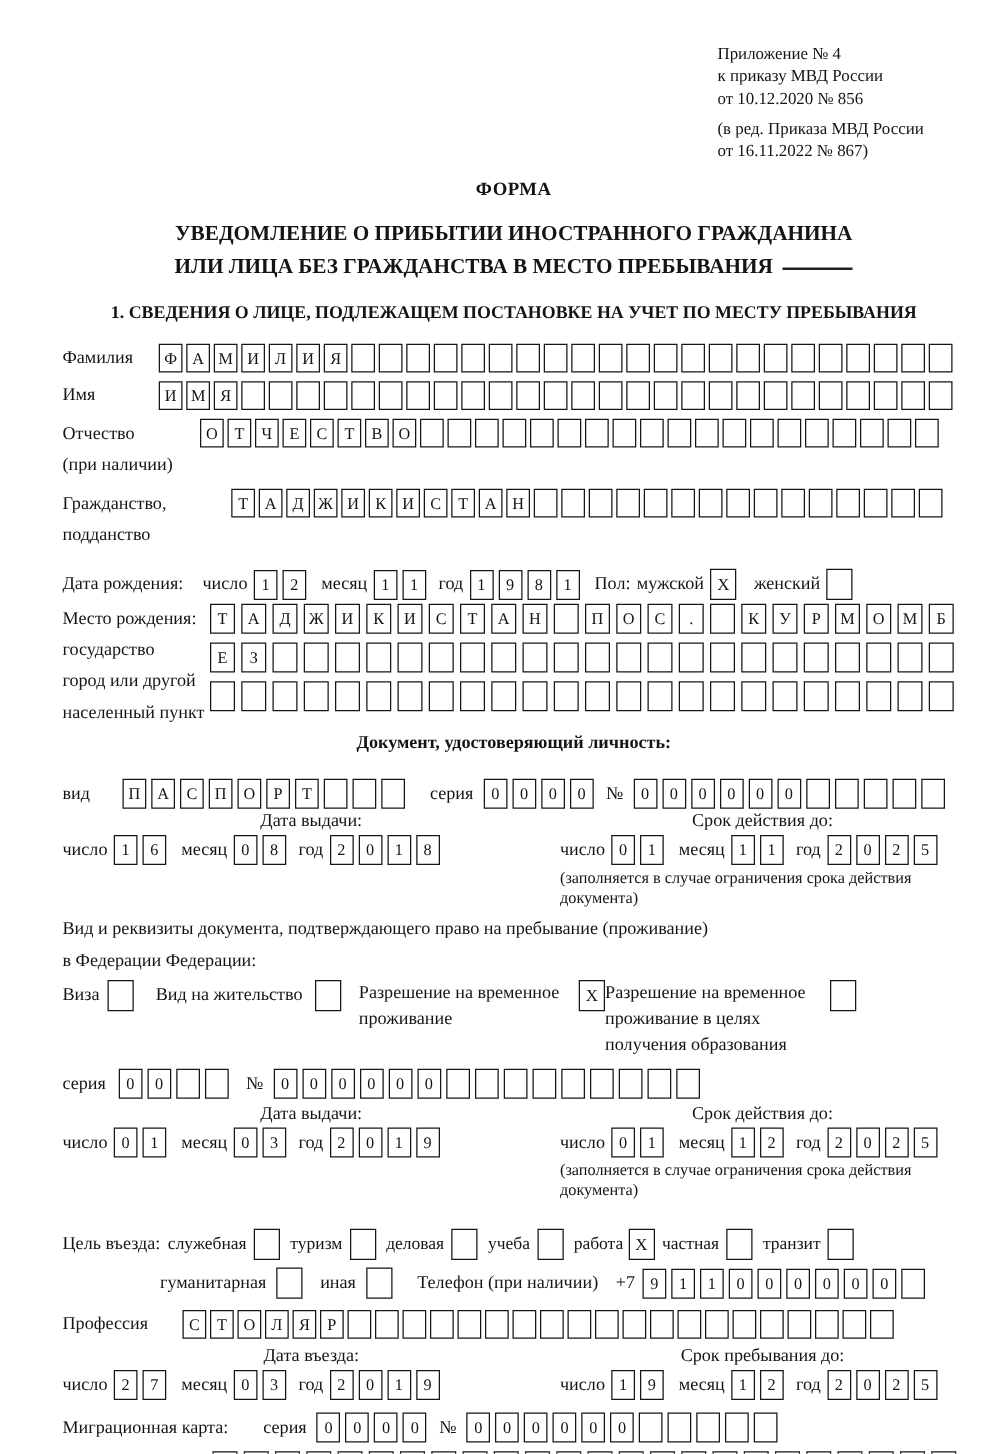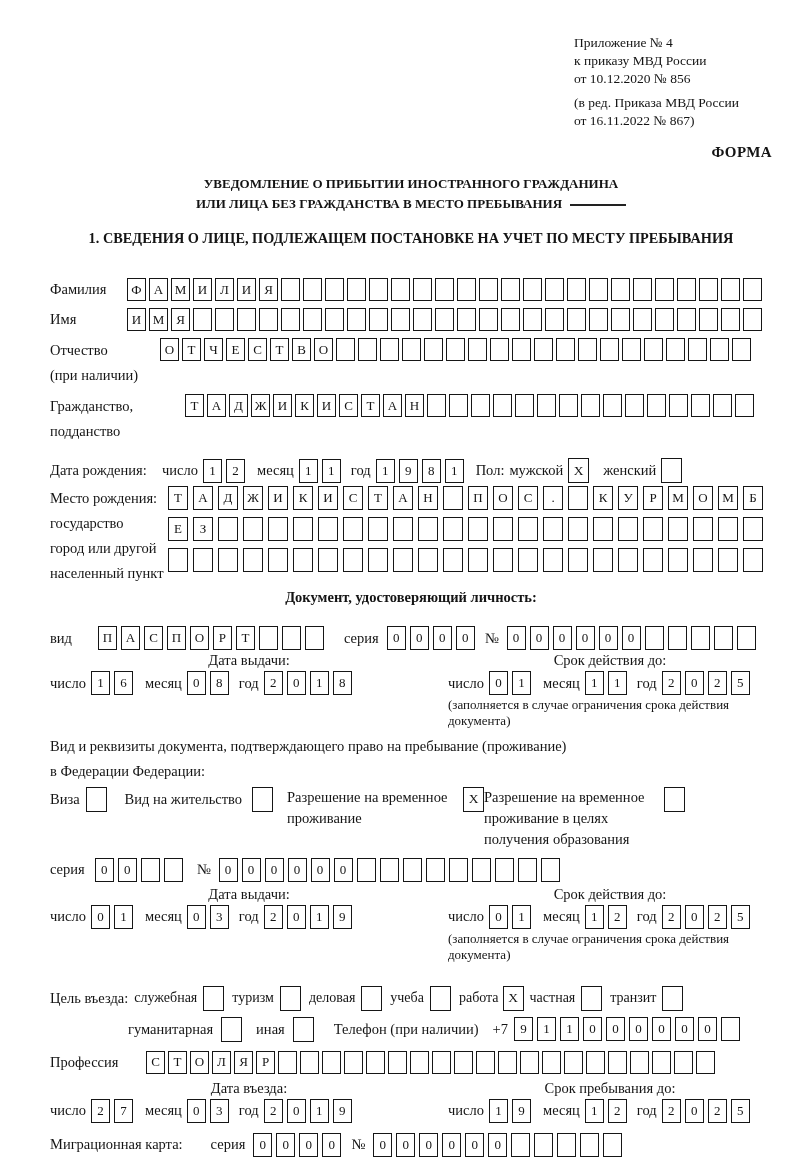--- a/index.html
+++ b/index.html
@@ -2,22 +2,22 @@
 <html><head>
 <meta charset="utf-8">
 <style>
   *{box-sizing:border-box;margin:0;padding:0}
   html,body{background:#fff}
   body{width:800px;height:1163px;overflow:hidden;color:#141414;
        font-family:"Liberation Serif","DejaVu Serif",serif;font-size:14.5px}
   .page{width:800px;height:1163px;padding:34px 28px 0 50px}
   .appendix{width:198px;margin-left:auto;font-size:13.5px;line-height:1.33}
   .appendix .rev{margin-top:6px}
-  .forma{margin-top:14px;text-align:right;font-weight:700;font-size:15px;letter-spacing:.4px}
-  .title{margin-top:13px;text-align:center;font-weight:700;font-size:13px;line-height:1.55}
+  .forma{margin-top:14px;text-align:center;font-weight:700;font-size:15px;letter-spacing:.4px}
+  .title{margin-top:13px;text-align:center;font-weight:700;font-size:17px;line-height:1.55}
   .blank{display:inline-block;width:56px;height:2px;background:#222;margin-left:8px;vertical-align:2px}
   .sec-heading{margin-top:16px;text-align:center;font-weight:700;font-size:14.3px;white-space:nowrap}
   .frow{display:flex;align-items:center;flex-wrap:nowrap}
   .top{align-items:flex-start}
   .lbl{flex:0 0 auto}
   .cells{display:inline-flex;gap:3px;flex:0 0 auto}
   .cell{flex:0 0 auto;width:19px;height:23px;border:1.5px solid #161616;
         display:inline-flex;align-items:center;justify-content:center;font-size:13px}
   .cells-m{gap:5px}.cells-m .cell{width:20px;height:24px}
   .cells-d{gap:4px}.cells-d .cell{width:19px;height:24px}
@@ -51,21 +51,21 @@
 
   <div class="forma">ФОРМА</div>
 
   <div class="title">
     <div>УВЕДОМЛЕНИЕ О ПРИБЫТИИ ИНОСТРАННОГО ГРАЖДАНИНА</div>
     <div><span>ИЛИ ЛИЦА БЕЗ ГРАЖДАНСТВА В МЕСТО ПРЕБЫВАНИЯ</span><span class="blank"></span></div>
   </div>
 
   <div class="sec-heading">1. СВЕДЕНИЯ О ЛИЦЕ, ПОДЛЕЖАЩЕМ ПОСТАНОВКЕ НА УЧЕТ ПО МЕСТУ ПРЕБЫВАНИЯ</div>
 
-  <div class="frow" style="margin-top:31px">
+  <div class="frow" style="margin-top:16px">
     <span class="lbl" style="width:77px">Фамилия</span>
     <span class="cells">
         <span class="cell">Ф</span>
         <span class="cell">А</span>
         <span class="cell">М</span>
         <span class="cell">И</span>
         <span class="cell">Л</span>
         <span class="cell">И</span>
         <span class="cell">Я</span>
         <span class="cell"></span>

